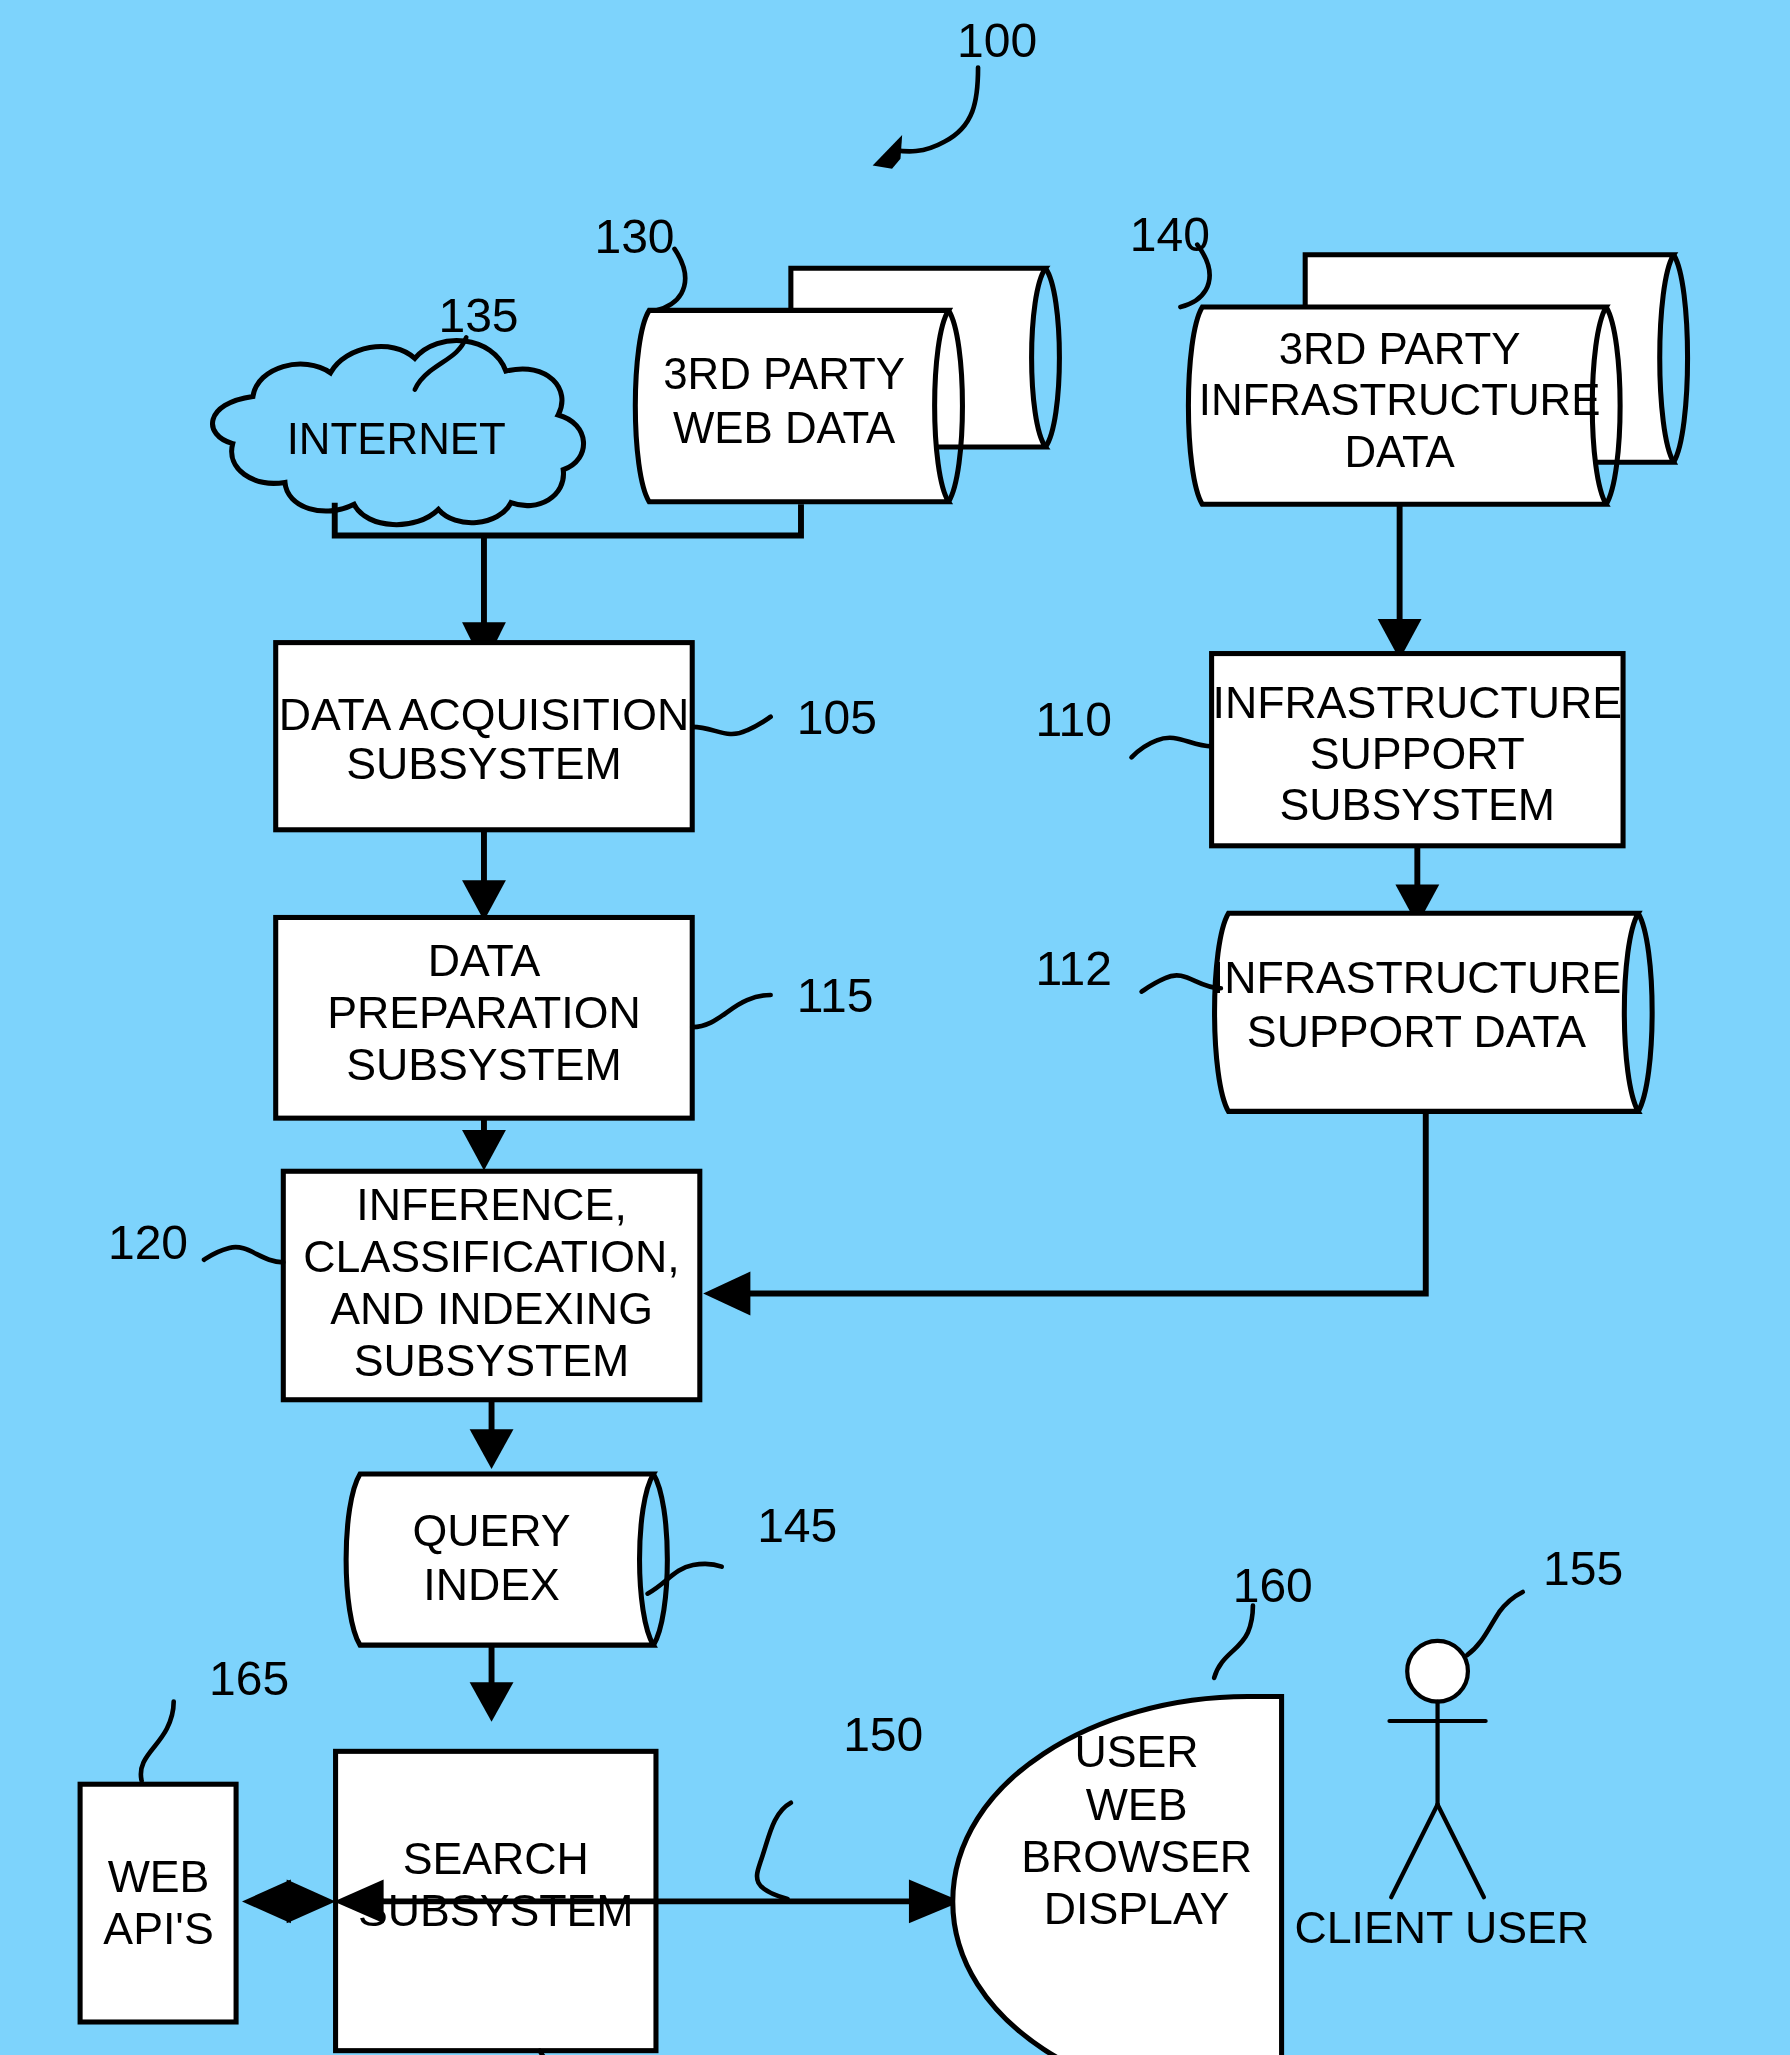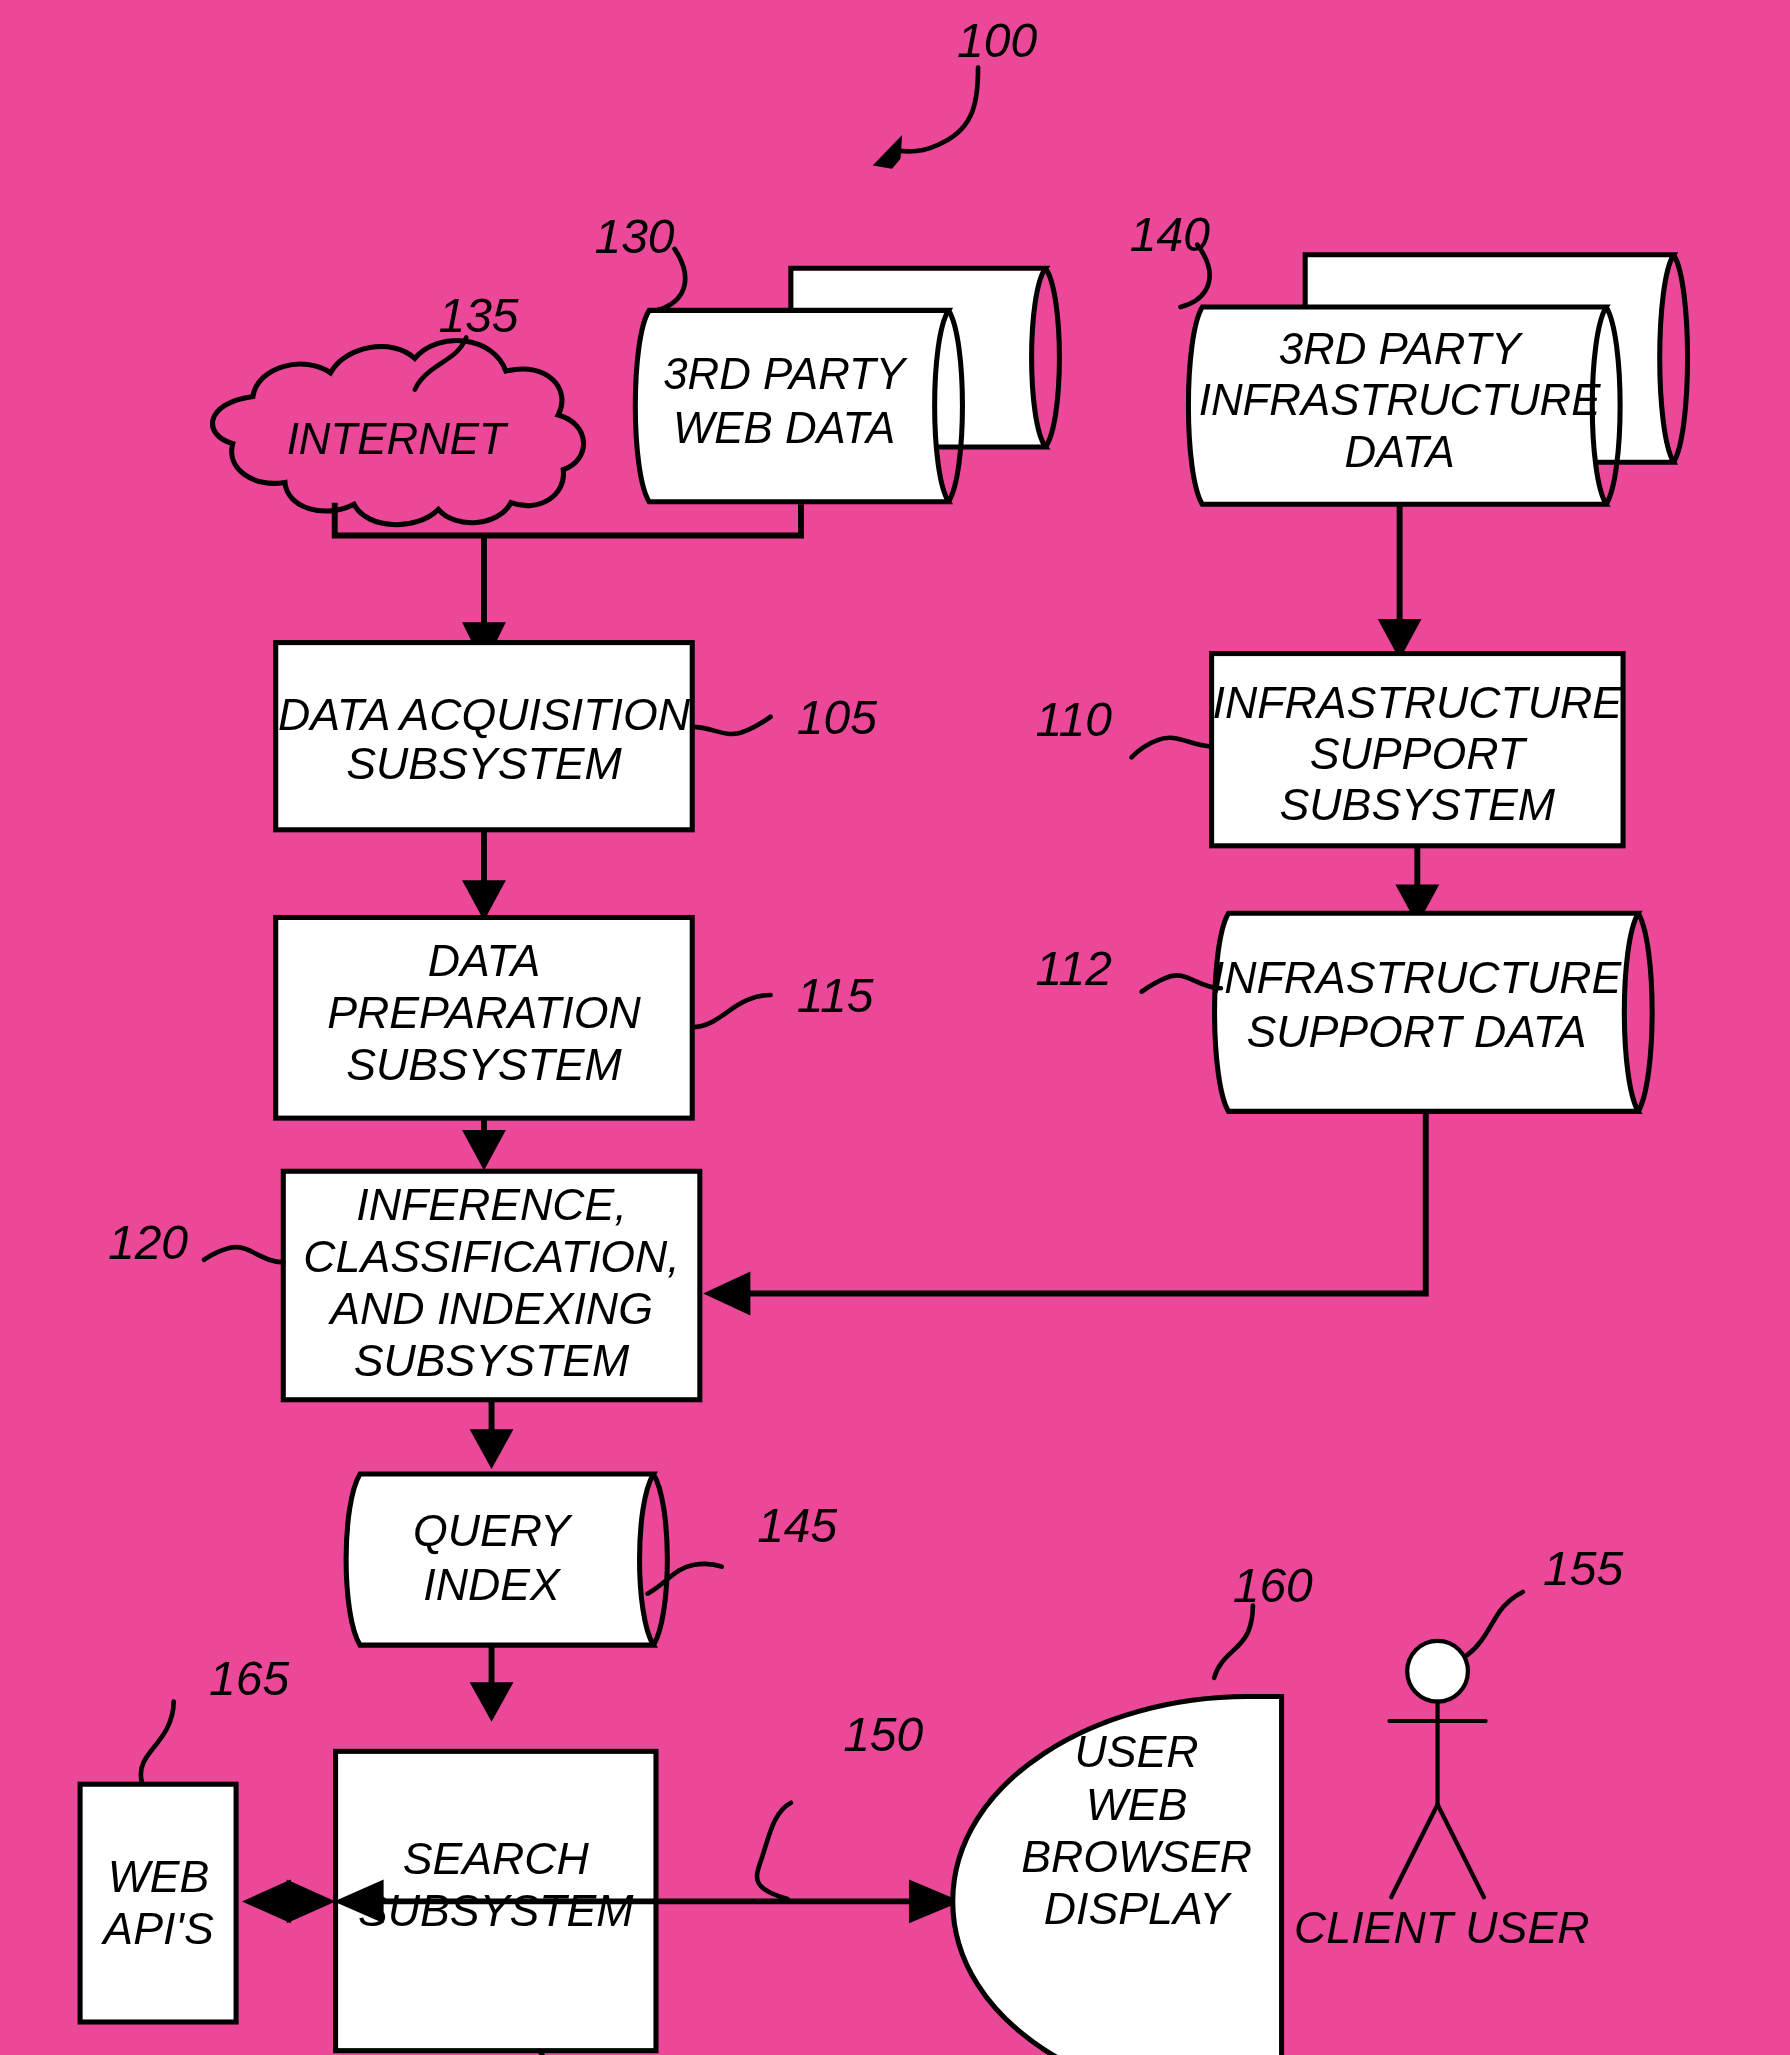--- a/index.html
+++ b/index.html
@@ -4,23 +4,22 @@
 <style>
   html, body {
     margin: 0;
     padding: 0;
     background: #ffffff;
   }
   #page {
     position: relative;
     width: 1790px;
     height: 2055px;
-    background: #ec4899;
+    background: #7dd3fc;
     font-family: "Liberation Sans", sans-serif;
-    font-style: italic;
   }
   svg#fig {
     position: absolute;
     top: 0; left: 0;
     width: 1790px;
     height: 2055px;
     display: block;
   }
   .stroke {
     fill: none;

